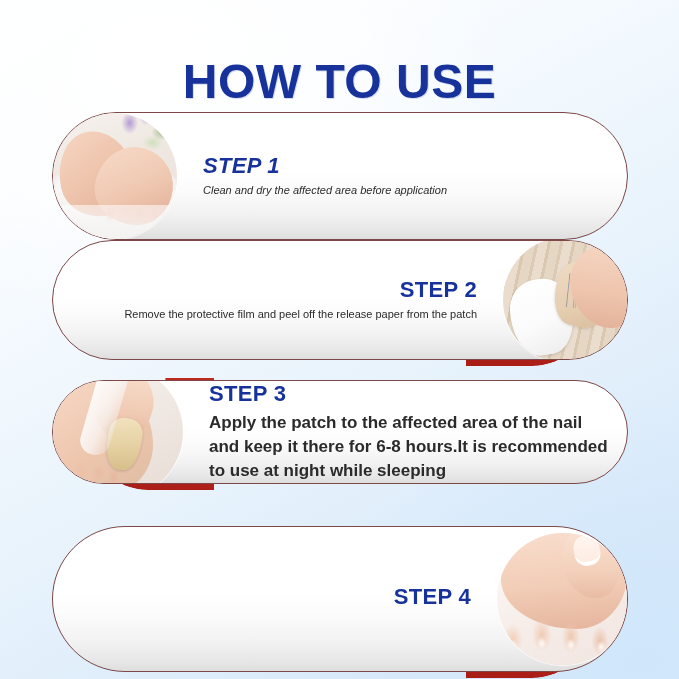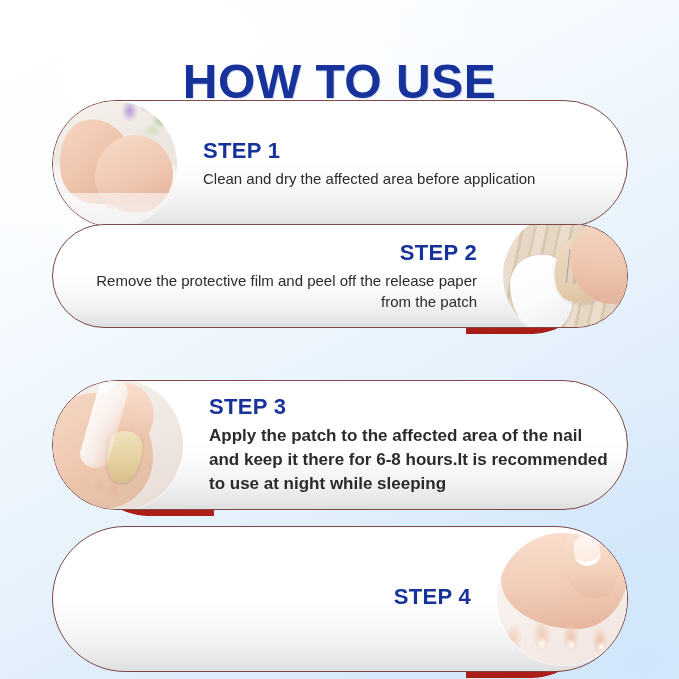--- a/index.html
+++ b/index.html
@@ -54,23 +54,23 @@
     margin-top: 32px;
   }
 
   
   .step {
     position: absolute;
     left: 52px;
     width: 576px;
   }
 
-  .step-1 { top: 100px;  height: 128px; }
-  .step-2 { top: 224px;  height: 104px; }
-  .step-3 { top: 380px;  height: 130px; }
+  .step-1 { top: 112px;  height: 128px; font-style: italic; }
+  .step-2 { top: 240px;  height: 120px; }
+  .step-3 { top: 380px;  height: 104px; }
   .step-4 { top: 526px;  height: 146px; }
 
   
   .wedge {
     position: absolute;
     width: 128px;
     height: 112px;
     bottom: -6px;
     overflow: hidden;
     z-index: 1;
@@ -132,21 +132,21 @@
   .capsule.rev .txt { padding: 0 26px 0 18px; text-align: right; }
 
   .step-label {
     font-size: 22px;
     font-weight: 700;
     color: #17339b;
     letter-spacing: 0.3px;
     margin-bottom: 4px;
   }
   .step-desc {
-    font-size: 15px;
+    font-size: 11px;
     line-height: 1.42;
     color: #2b2b2b;
   }
   .step-3 .step-desc, .step-4 .step-desc { font-size: 17px; font-weight: bold; }
 
   
   .ph { position: absolute; inset: 0; }
 
   
   .ph1 { background: linear-gradient(160deg,#f6f2ee 0%,#efe8e2 40%,#e9e0d8 100%); }

